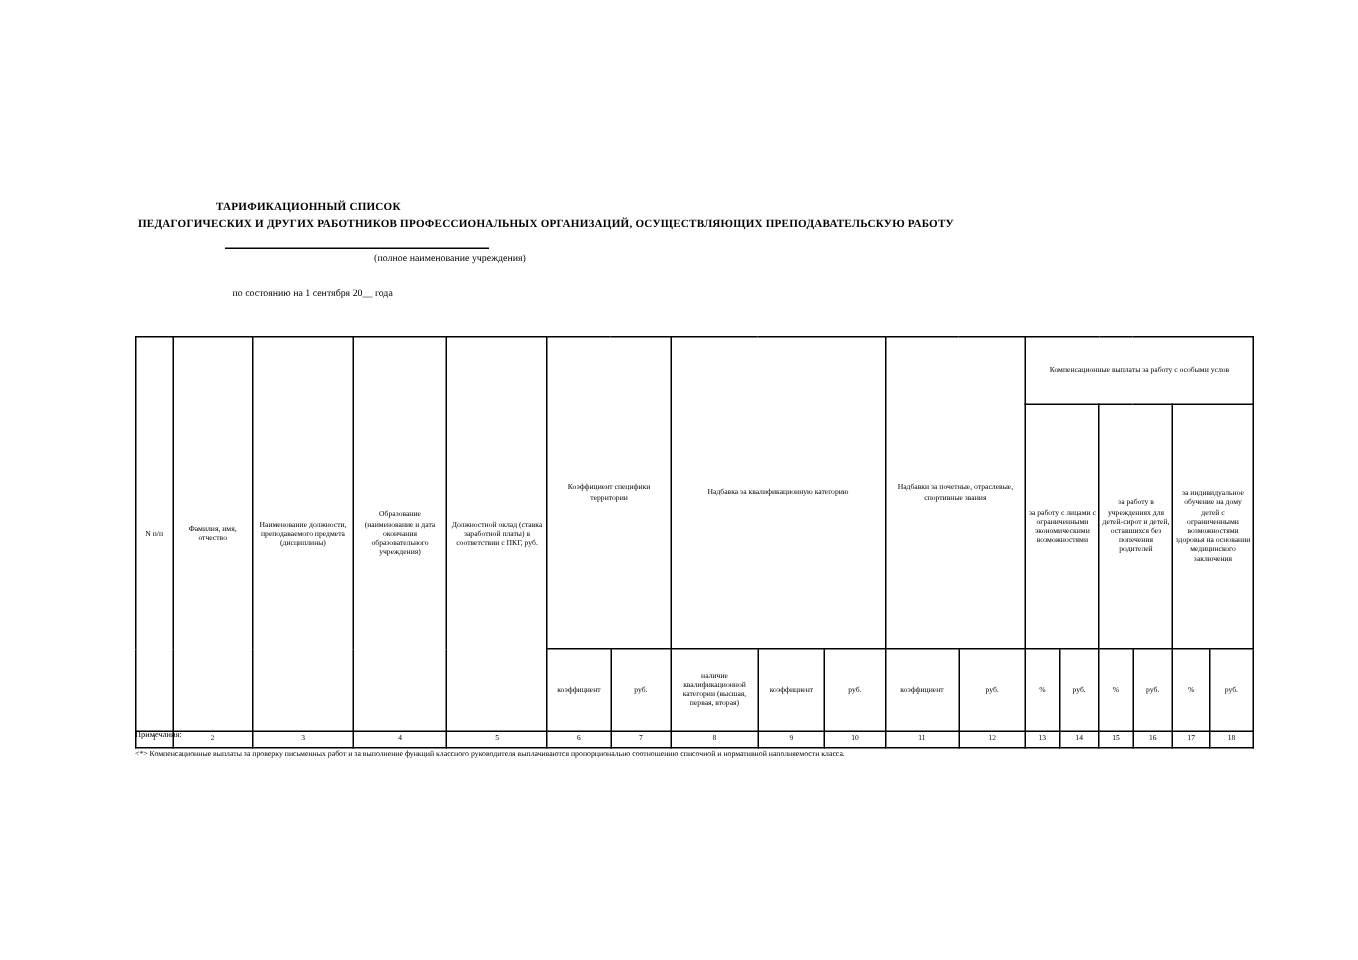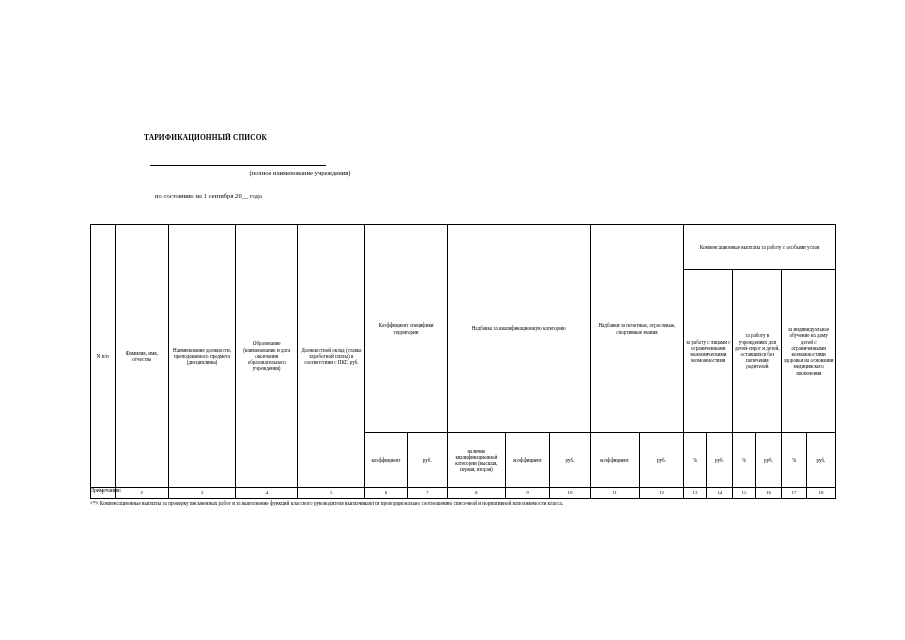--- a/index.html
+++ b/index.html
@@ -91,20 +91,21 @@
   .notes-title { font-size: 5.6px; margin-bottom: 6px; }
   .notes-body { font-size: 5.2px; line-height: 8px; }
 </style>
 </head>
 <body>
 
 <div class="page">
 
   <div class="title-block">
     <div class="title-line title-line1">ТАРИФИКАЦИОННЫЙ СПИСОК</div>
+    <div class="title-line">ПЕДАГОГИЧЕСКИХ И ДРУГИХ РАБОТНИКОВ ПРОФЕССИОНАЛЬНЫХ ОРГАНИЗАЦИЙ, ОСУЩЕСТВЛЯЮЩИХ ПРЕПОДАВАТЕЛЬСКУЮ РАБОТУ</div>
   </div>
 
   <div class="org-block">
     <div class="org-rule"></div>
     <div class="org-caption">(полное наименование учреждения)</div>
   </div>
 
   <div class="asof">по состоянию на 1 сентября 20__ года</div>
 
   <table class="tbl">

